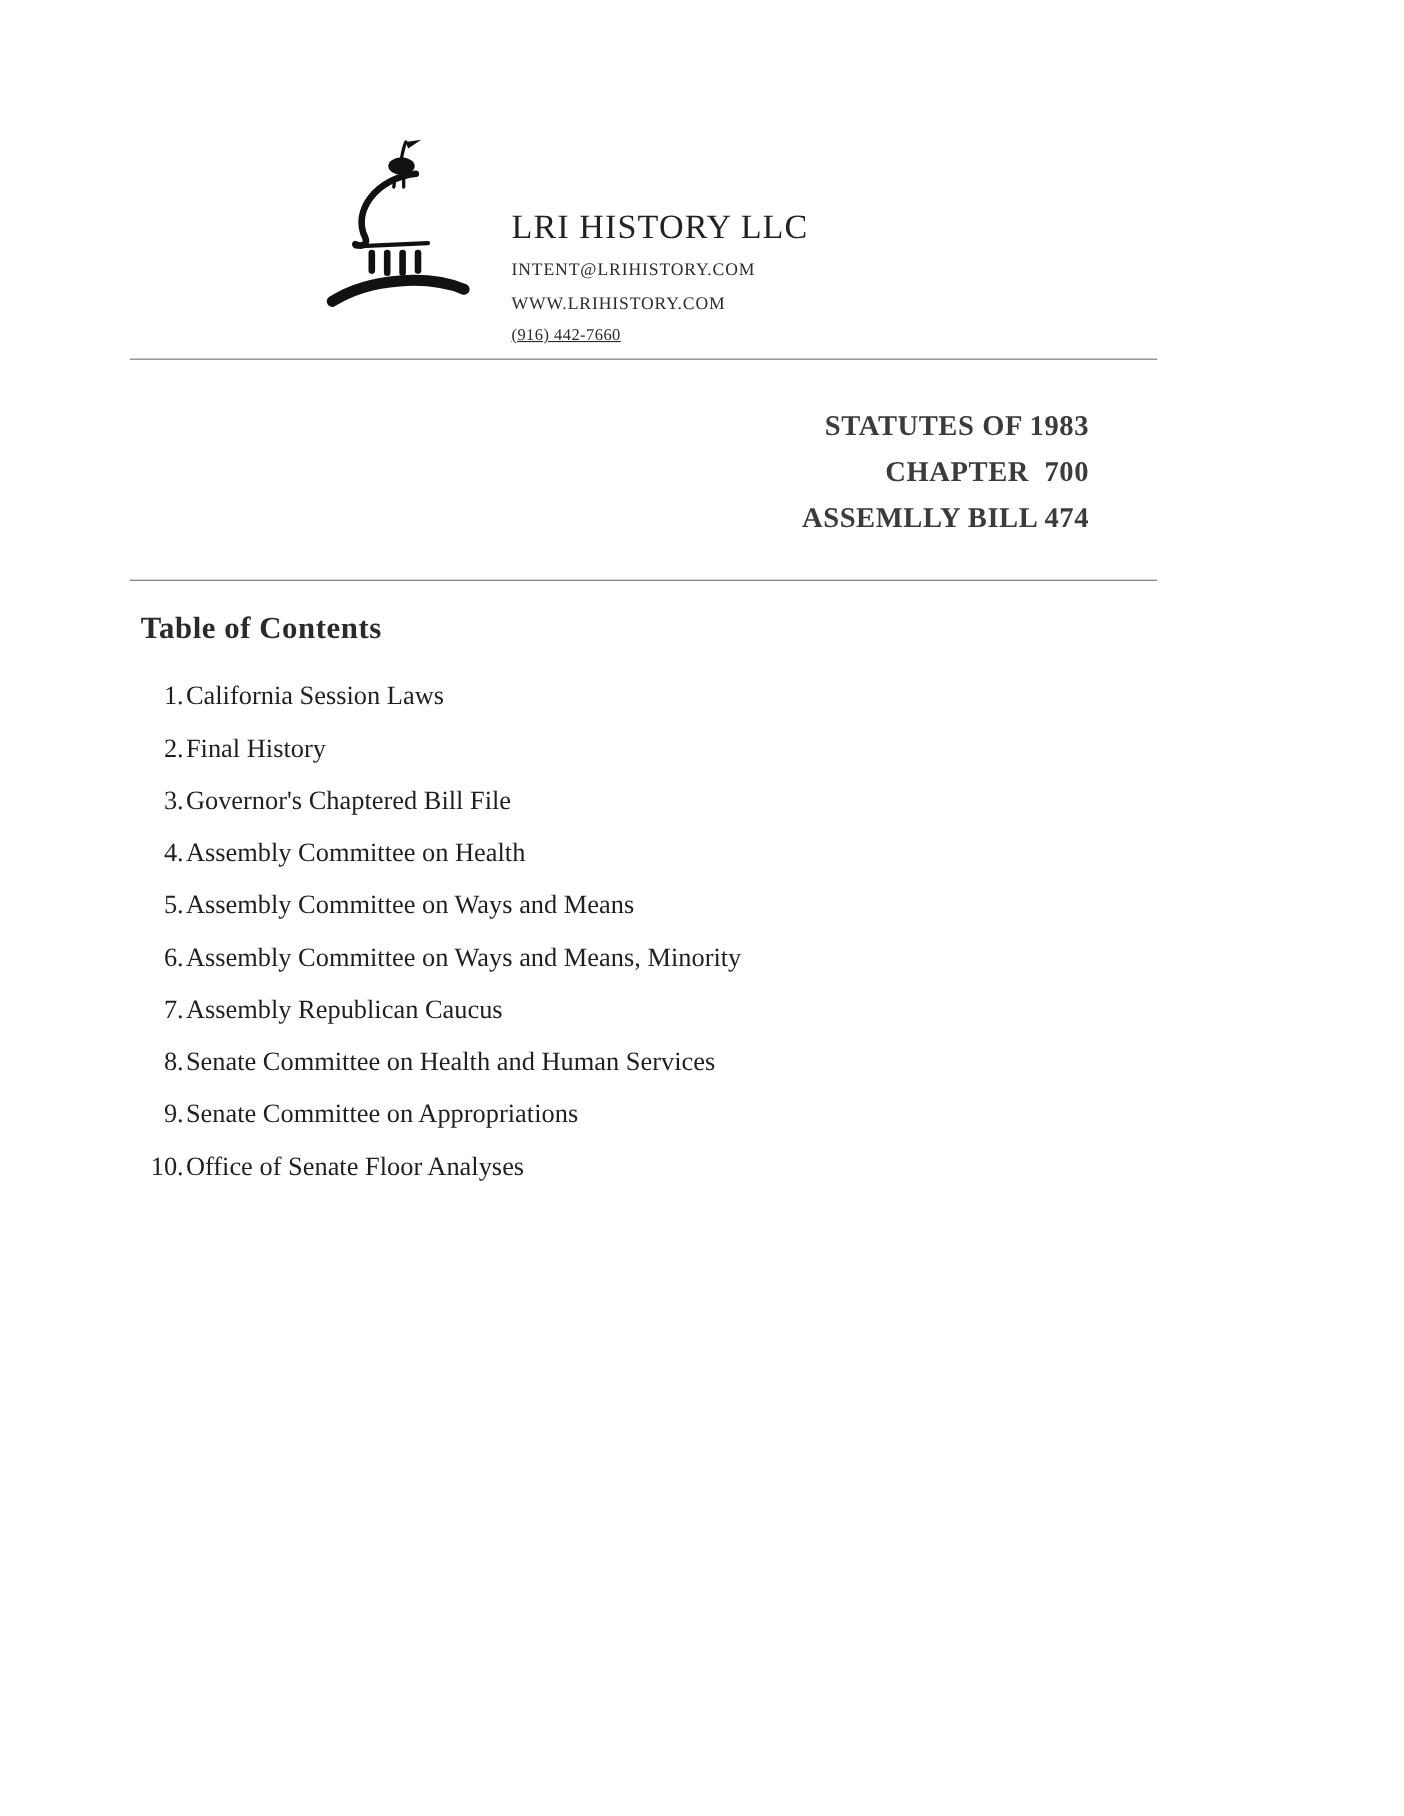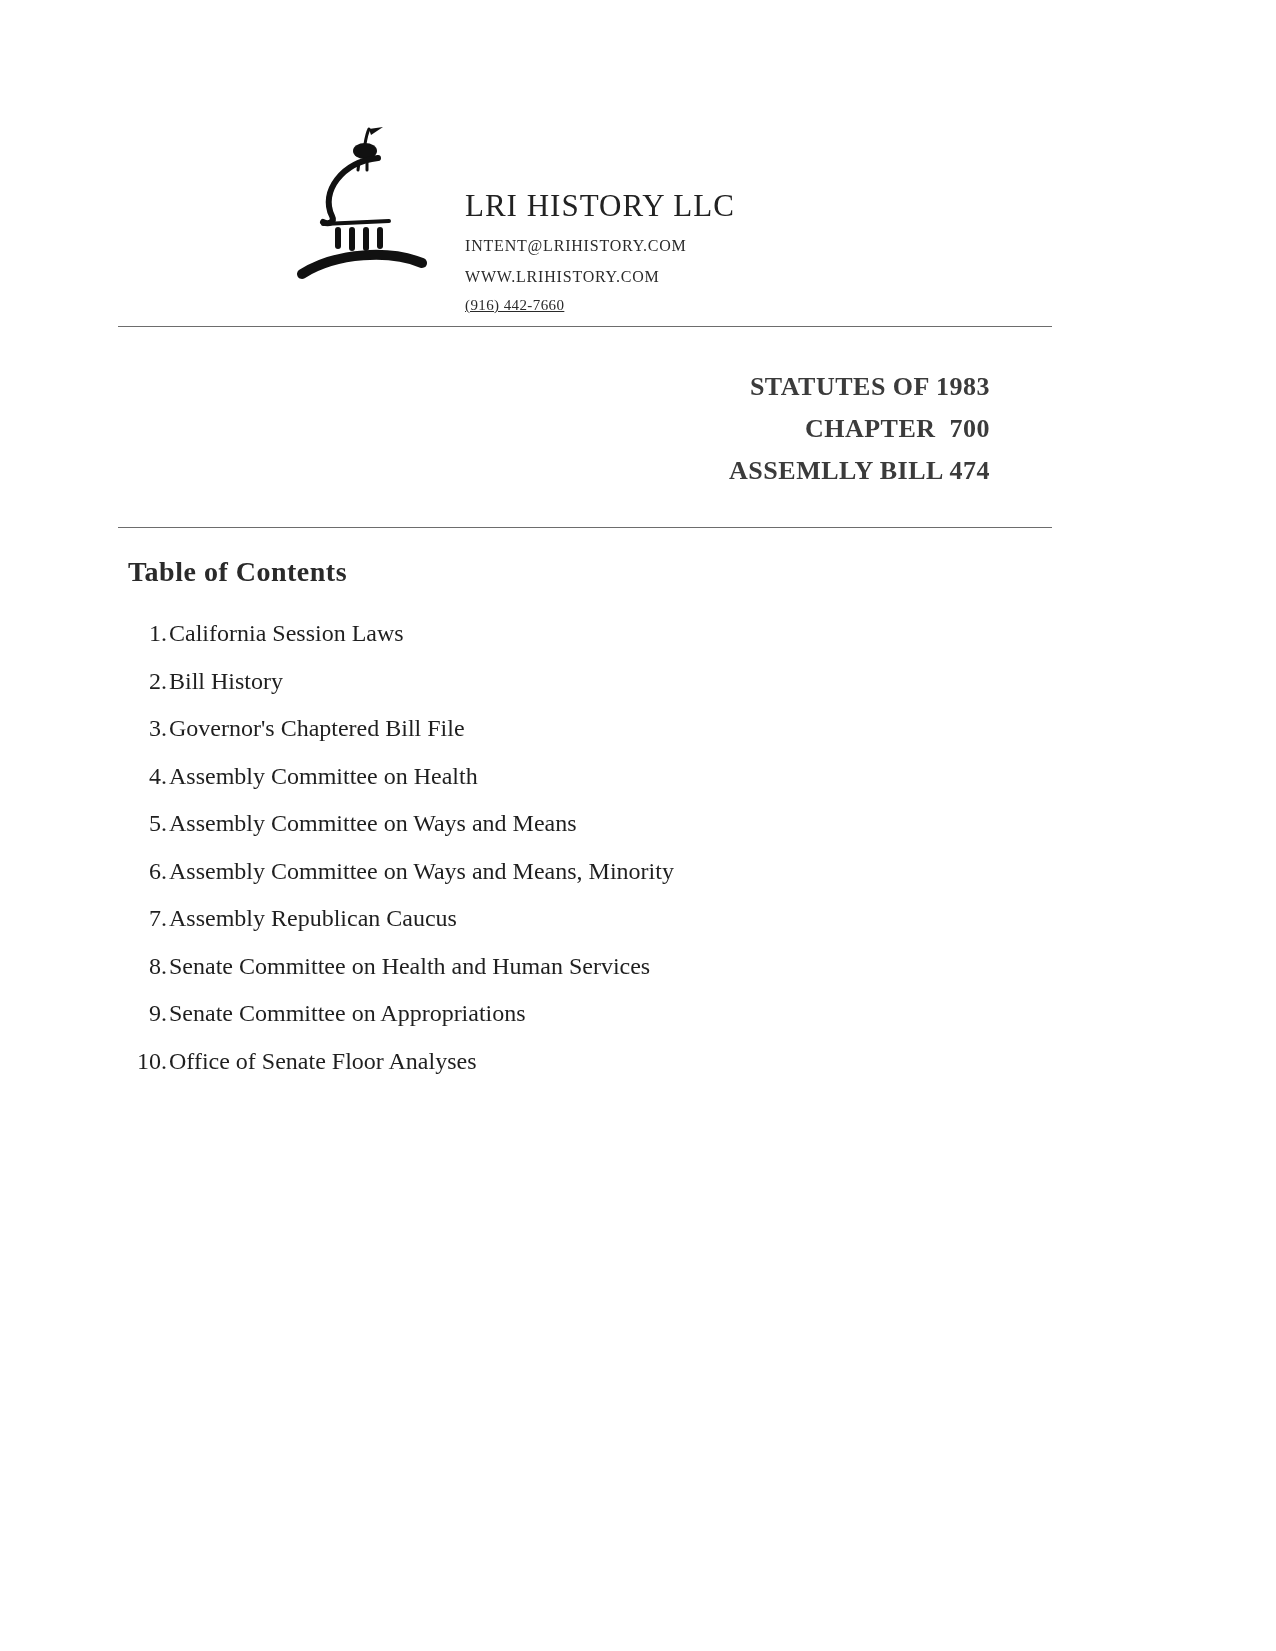--- a/index.html
+++ b/index.html
@@ -159,21 +159,21 @@
 
   <div class="toc-heading">Table of Contents</div>
 
   <div class="toc-list">
     <div class="toc-row">
       <span class="toc-num">1.</span>
       <span class="toc-label">California Session Laws</span>
     </div>
     <div class="toc-row">
       <span class="toc-num">2.</span>
-      <span class="toc-label">Bill History</span>
+      <span class="toc-label">Final History</span>
     </div>
     <div class="toc-row">
       <span class="toc-num">3.</span>
       <span class="toc-label">Governor's Chaptered Bill File</span>
     </div>
     <div class="toc-row">
       <span class="toc-num">4.</span>
       <span class="toc-label">Assembly Committee on Health</span>
     </div>
     <div class="toc-row">

